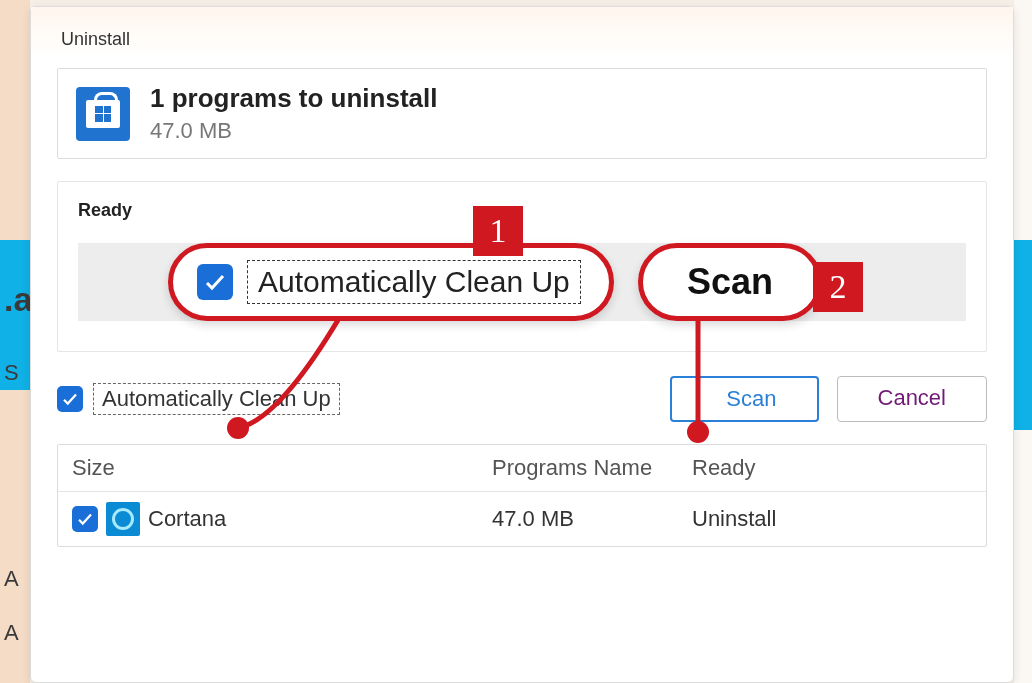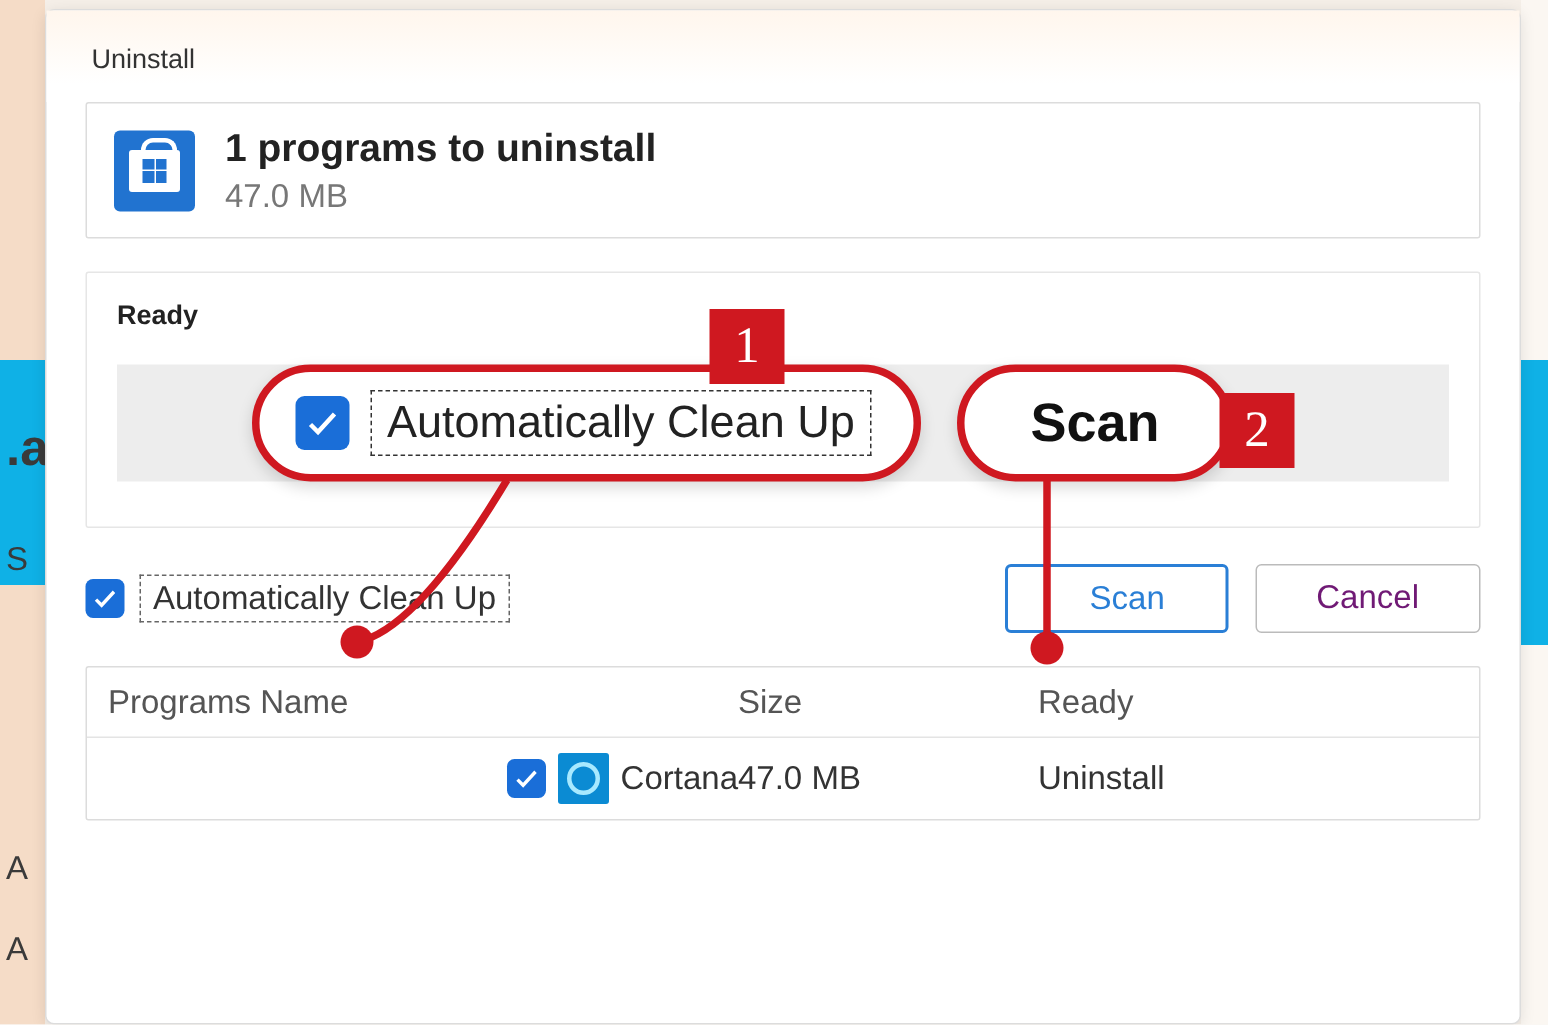--- a/index.html
+++ b/index.html
@@ -252,21 +252,20 @@
   }
   .table-head {
     border-bottom:1px solid #e4e4e4;
     color:#555;
     font-weight:400;
   }
   .table-row .prog {
     display:flex;
     align-items:center;
     gap:8px;
-    justify-content:flex-end;
   }
   .cortana-icon {
     width:34px; height:34px;
     background:#0b8bd3;
     border-radius:2px;
     display:flex;
     align-items:center;
     justify-content:center;
   }
   .cortana-icon .ring {
@@ -358,22 +357,22 @@
         <span>Scan</span>
       </div>
       <div class="btn cancel-btn">
         <span>Cancel</span>
       </div>
     </div>
   </div>
 
   <div class="table-area">
     <div class="table-head">
+      <div>Size</div>
       <div>Programs Name</div>
-      <div>Size</div>
       <div>Ready</div>
     </div>
     <div class="table-row">
       <div class="prog">
         <div class="small-checkbox">
           <svg viewBox="0 0 24 24">
               <polyline points="4,13 9,18 20,6"></polyline>
             </svg>
         </div>
         <div class="cortana-icon">

